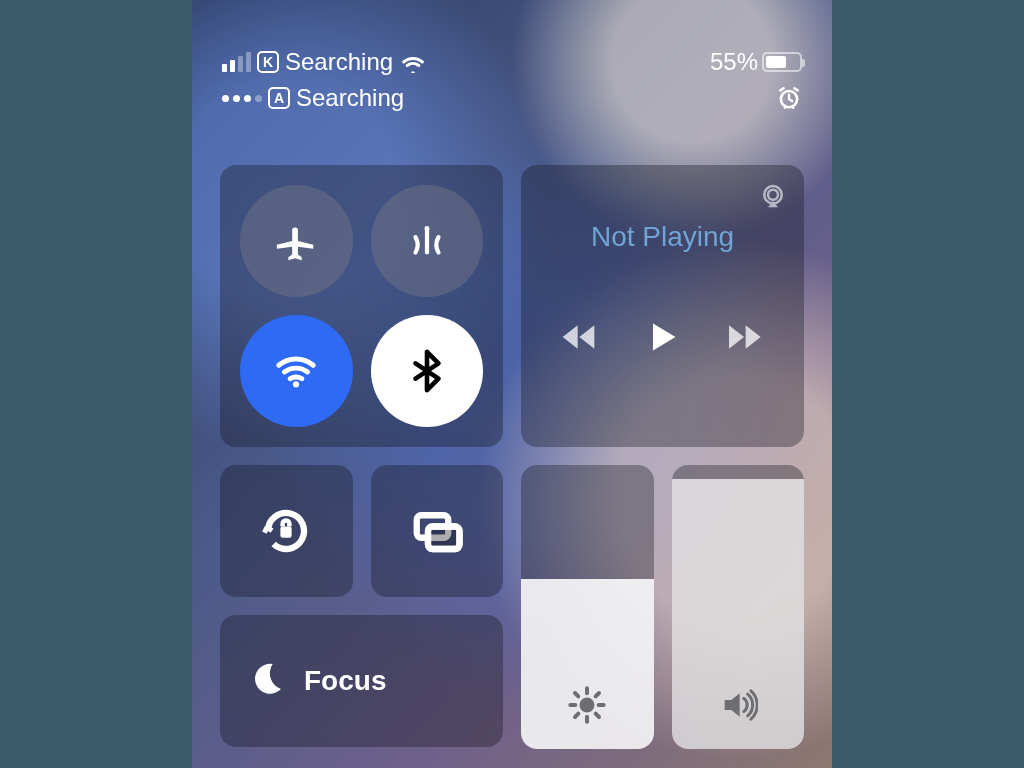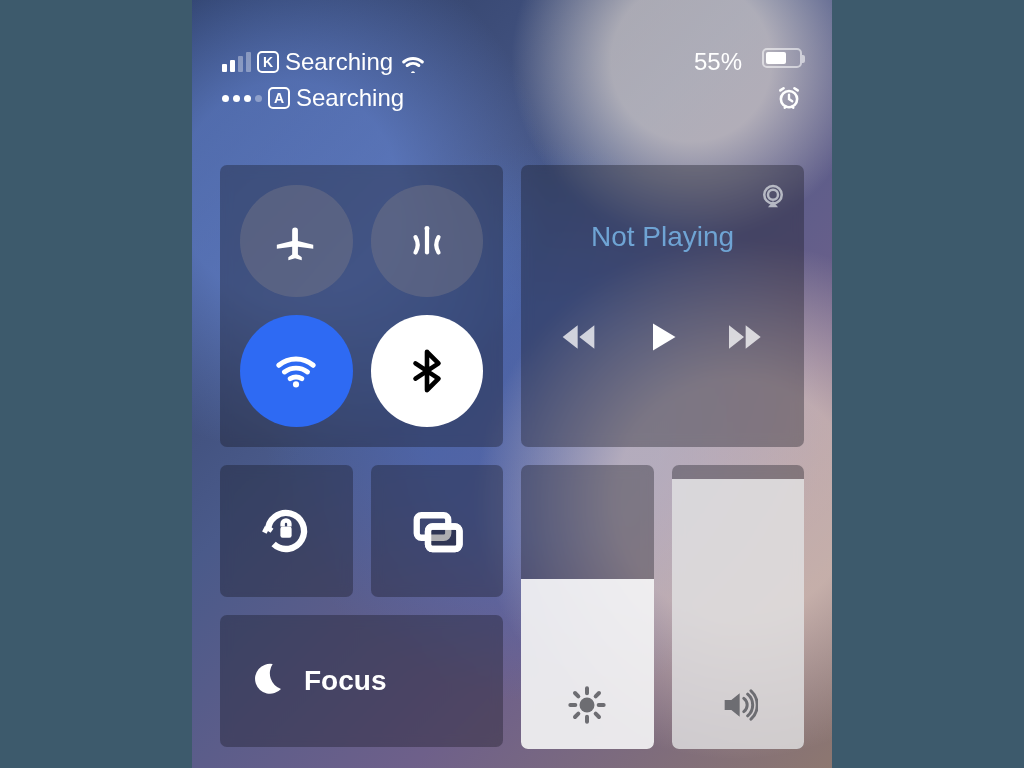--- a/index.html
+++ b/index.html
@@ -33,21 +33,21 @@
     font-size: 24px;
     font-weight: 500;
   }
   .status-row {
     display: flex;
     align-items: center;
     gap: 6px;
     height: 32px;
   }
   .status-row.secondary { margin-top: 4px; }
-  .right-group { margin-left: auto; display: flex; align-items: flex-start; gap: 20px; }
+  .right-group { margin-left: auto; display: flex; align-items: center; gap: 4px; }
 
   .sig-bars { display: inline-flex; align-items: flex-end; gap: 3px; }
   .sig-bars span {
     width: 5px; background: rgba(255,255,255,0.35); border-radius: 1px;
   }
   .sig-bars .on { background: #fff; }
   .sig-bars span:nth-child(1){height:8px}
   .sig-bars span:nth-child(2){height:12px}
   .sig-bars span:nth-child(3){height:16px}
   .sig-bars span:nth-child(4){height:20px}
@@ -86,21 +86,21 @@
   
   .cc {
     position:absolute; left:28px; right:28px; top:165px; bottom:0;
     display:grid;
     grid-template-columns: repeat(4, 1fr);
     grid-auto-rows: 132px;
     gap: 18px;
   }
   .tile {
     background: rgba(20,20,30,0.35);
-    border-radius: 7px;
+    border-radius: 16px;
     backdrop-filter: blur(6px);
   }
   .tile.big   { grid-column: span 2; grid-row: span 2; }
   .tile.wide  { grid-column: span 2; }
   .tile.tall  { grid-row: span 2; height: 284px; }
 
   
   .conn {
     display:grid; grid-template-columns:1fr 1fr; grid-template-rows:1fr 1fr;
     gap:18px; padding:20px;

